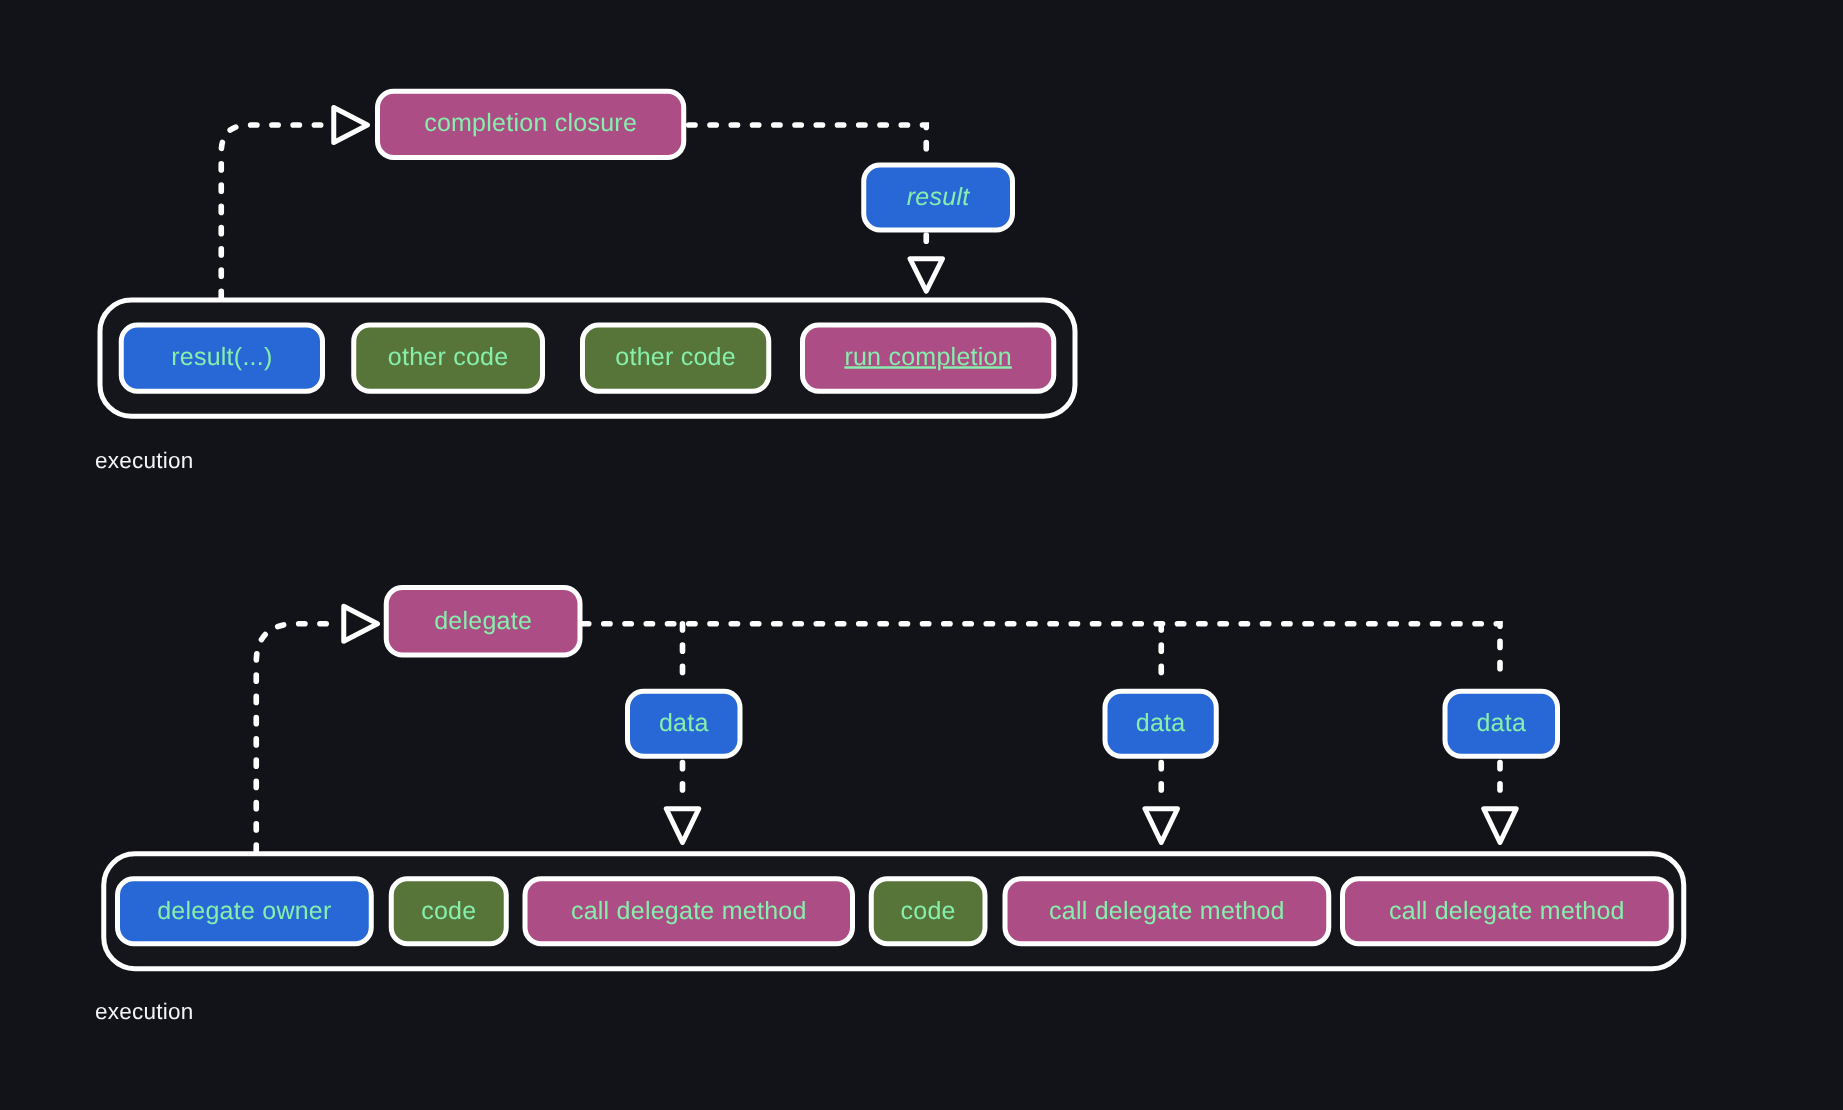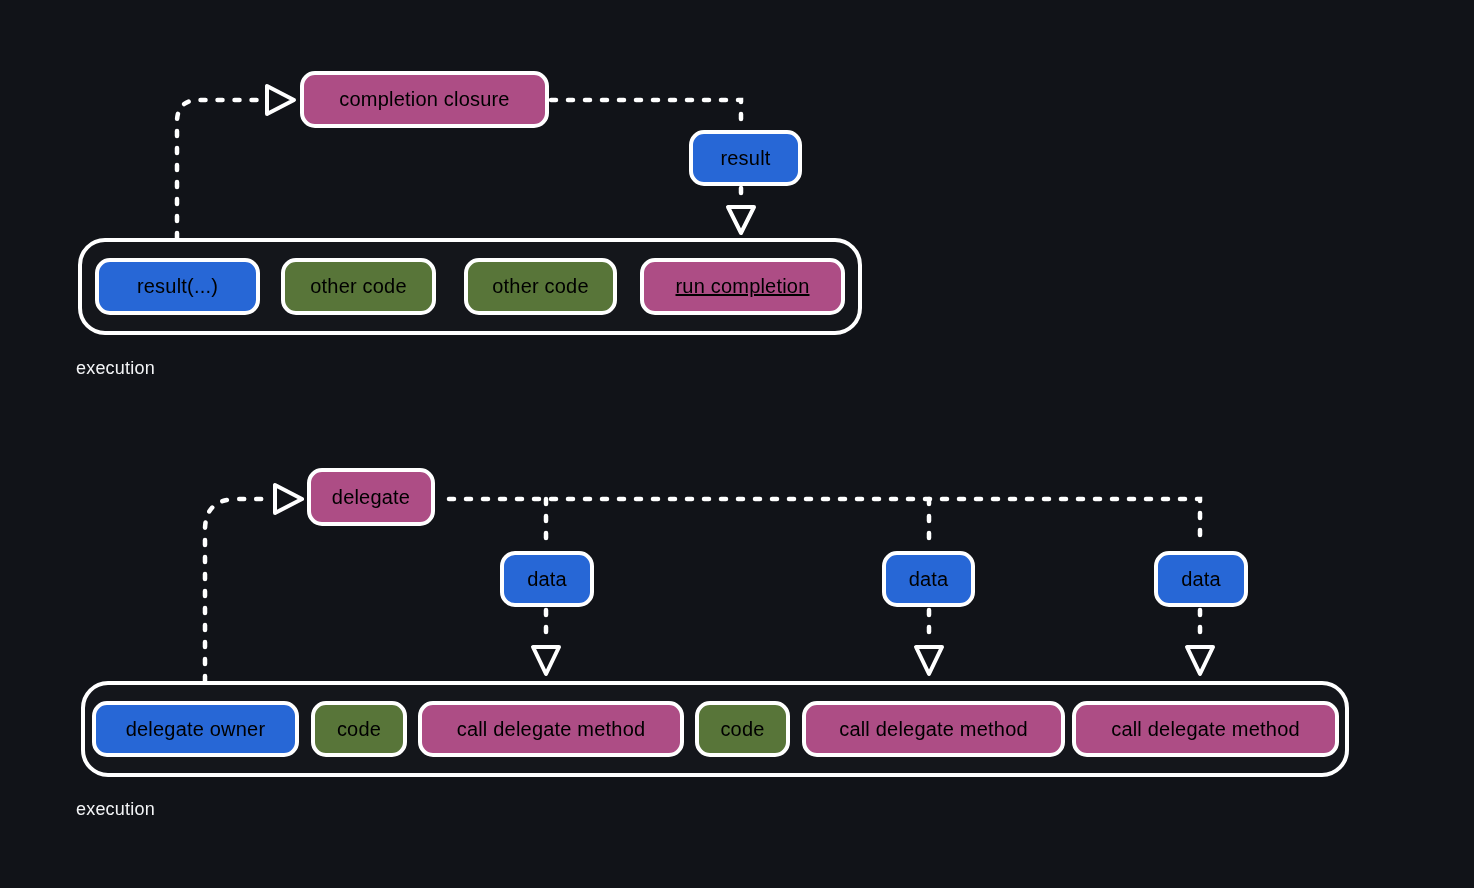--- a/index.html
+++ b/index.html
@@ -15,21 +15,21 @@
     position: absolute;
     left: 0; top: 0;
     width: 1474px; height: 888px;
   }
   .node {
     position: absolute;
     box-sizing: border-box;
     display: flex;
     align-items: center;
     justify-content: center;
-    color: #000000;
+    color: #86efac;
     border: 4px solid #ffffff;
     border-radius: 15px;
     font-size: 20px;
     letter-spacing: 0.2px;
     white-space: nowrap;
   }
   .pink  { background: #ad4d85; }
   .blue  { background: #2767d6; }
   .green { background: #587539; }
   .lane {
@@ -86,32 +86,32 @@
     <path class="dash" d="M 929 499 V 547"></path>
     <path class="dash" d="M 929 610 V 644"></path>
     <polygon class="head" points="916,647 942,647 929,674"></polygon>
 
     <path class="dash" d="M 1200 610 V 644"></path>
     <polygon class="head" points="1187,647 1213,647 1200,674"></polygon>
   </svg>
 
   <div class="node pink" style="left:300px; top:71px; width:249px; height:57px;">completion closure</div>
 
-  <div class="node blue" style="left:689px; top:130px; width:113px; height:56px;">result</div>
+  <div class="node blue" style="left:689px; top:130px; width:123px; height:56px;font-style:italic;">result</div>
 
   <div class="lane" style="left:78px; top:238px; width:784px; height:97px;"></div>
 
   <div class="node blue" style="left:95px; top:258px; width:165px; height:57px;">result(...)</div>
   <div class="node green" style="left:281px; top:258px; width:155px; height:57px;">other code</div>
   <div class="node green" style="left:464px; top:258px; width:153px; height:57px;">other code</div>
   <div class="node pink" style="left:640px; top:258px; width:205px; height:57px;text-decoration:underline;">run completion</div>
 
   <div class="caption" style="left:76px; top:358px;">execution</div>
 
-  <div class="node pink" style="left:307px; top:468px; width:128px; height:58px;">delegate</div>
+  <div class="node pink" style="left:307px; top:468px; width:159px; height:58px;">delegate</div>
 
   <div class="node blue" style="left:500px; top:551px; width:94px; height:56px;">data</div>
   <div class="node blue" style="left:882px; top:551px; width:93px; height:56px;">data</div>
   <div class="node blue" style="left:1154px; top:551px; width:94px; height:56px;">data</div>
 
   <div class="lane" style="left:81px; top:681px; width:1268px; height:96px;"></div>
 
   <div class="node blue" style="left:92px; top:701px; width:207px; height:56px;">delegate owner</div>
   <div class="node green" style="left:311px; top:701px; width:96px; height:56px;">code</div>
   <div class="node pink" style="left:418px; top:701px; width:266px; height:56px;">call delegate method</div>

